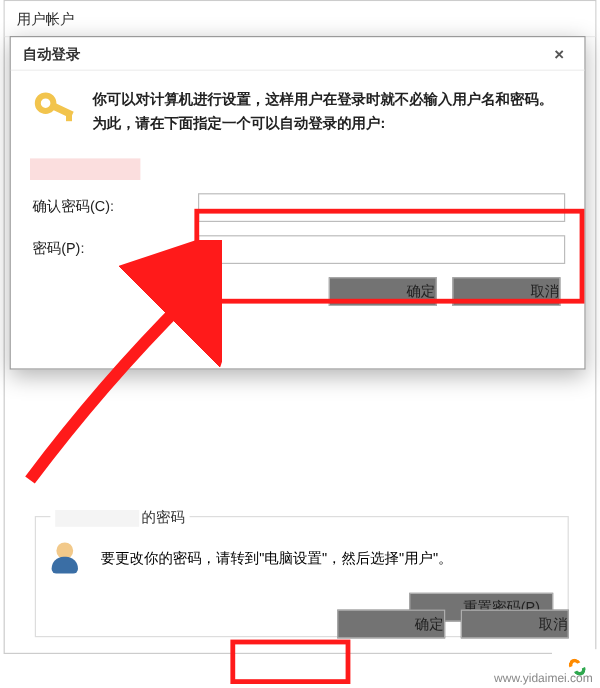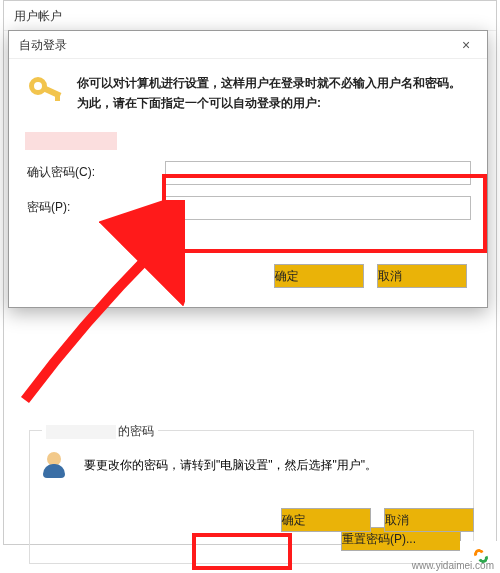--- a/index.html
+++ b/index.html
@@ -7,42 +7,42 @@
 
 
 .outer-window { position: absolute; top: 0; left: 3px; width: 494px; height: 545px; border: 1px solid #ccc; background: #fff; }
 .outer-titlebar { height: 30px; line-height: 30px; padding-left: 10px; background: #fff; color: #333; border-bottom: 1px solid #eee; display: flex; justify-content: space-between; flex-direction: column; }
 .outer-close { width: 45px; text-align: center; color: #999; font-size: 16px; }
 
 
 .behind-content { position: absolute; top: 31px; left: 0; right: 0; bottom: 0; padding: 30px 22px 15px 22px; }
 
 
-.btn { display: inline-block; background: #eab308; border: 1px solid #adadad; height: 24px; line-height: 22px; text-align: left; font-size: 12px; color: #222; margin-top: 33px; }
+.btn { display: inline-block; background: #737373; border: 1px solid #adadad; height: 24px; line-height: 22px; text-align: right; font-size: 12px; color: #222; }
 .btn-wide { width: 94px; }
 .btn-mid { width: 90px; }
 
 .row-btns { position: absolute; right: 22px; }
 .row-btns .btn { margin-left: 8px; }
 
 .btn-add-row { top: 362px; }
 .pwd-box { position: absolute; left: 25px; right: 22px; top: 398px; border: 1px solid #ddd; padding: 10px 12px 12px 12px; }
 .pwd-box .title { position: relative; top: -18px; background: #fff; display: inline-block; padding: 0 4px; color: #333; }
 .pwd-row { display: flex; align-items: center; margin-top: -8px; }
 .pwd-icon { width: 32px; height: 32px; margin-right: 10px; position: relative; }
 .pwd-icon .head { position: absolute; width: 14px; height: 14px; border-radius: 50%; background: #f2c98a; left: 5px; top: 2px; }
 .pwd-icon .body { position: absolute; width: 22px; height: 14px; border-radius: 10px 10px 4px 4px; background: #3a6ea5; left: 1px; top: 14px; }
 .pwd-box .reset-row { text-align: right; margin-top: 12px; }
 
 .bottom-buttons { position: absolute; bottom: 12px; right: 22px; }
 .bottom-buttons .btn { margin-left: 10px; }
 
 
 .inner-dialog { position: absolute; top: 30px; left: 8px; width: 480px; height: 278px; background: #fff; border: 1px solid #9a9a9a; box-shadow: 0 5px 18px rgba(0,0,0,0.3); }
-.inner-titlebar { height: 28px; line-height: 28px; padding-left: 10px; color: #333; border-bottom: 1px solid #eee; display: flex; justify-content: space-between; }
+.inner-titlebar { height: 28px; line-height: 28px; padding-left: 10px; color: #333; border-bottom: 1px solid #eee; display: flex; justify-content: space-between; font-weight: bold; }
 .inner-close { width: 42px; text-align: center; color: #555; font-size: 14px; }
 
 .inner-body { padding: 14px 16px; }
 .info-row { display: flex; font-weight: bold; }
 .key-icon { width: 32px; height: 32px; margin-right: 16px; margin-left: 4px; position: relative; }
 .key-icon .ring { position: absolute; width: 18px; height: 18px; border: 5px solid #f2c44d; border-radius: 50%; left: 0; top: 4px; }
 .key-icon .shaft { position: absolute; width: 18px; height: 6px; background: #f2c44d; left: 14px; top: 16px; transform: rotate(25deg); }
 .key-icon .tooth { position: absolute; width: 5px; height: 8px; background: #f2c44d; left: 26px; top: 20px; }
 .info-text { flex: 1; color: #222; line-height: 1.7; }
 

